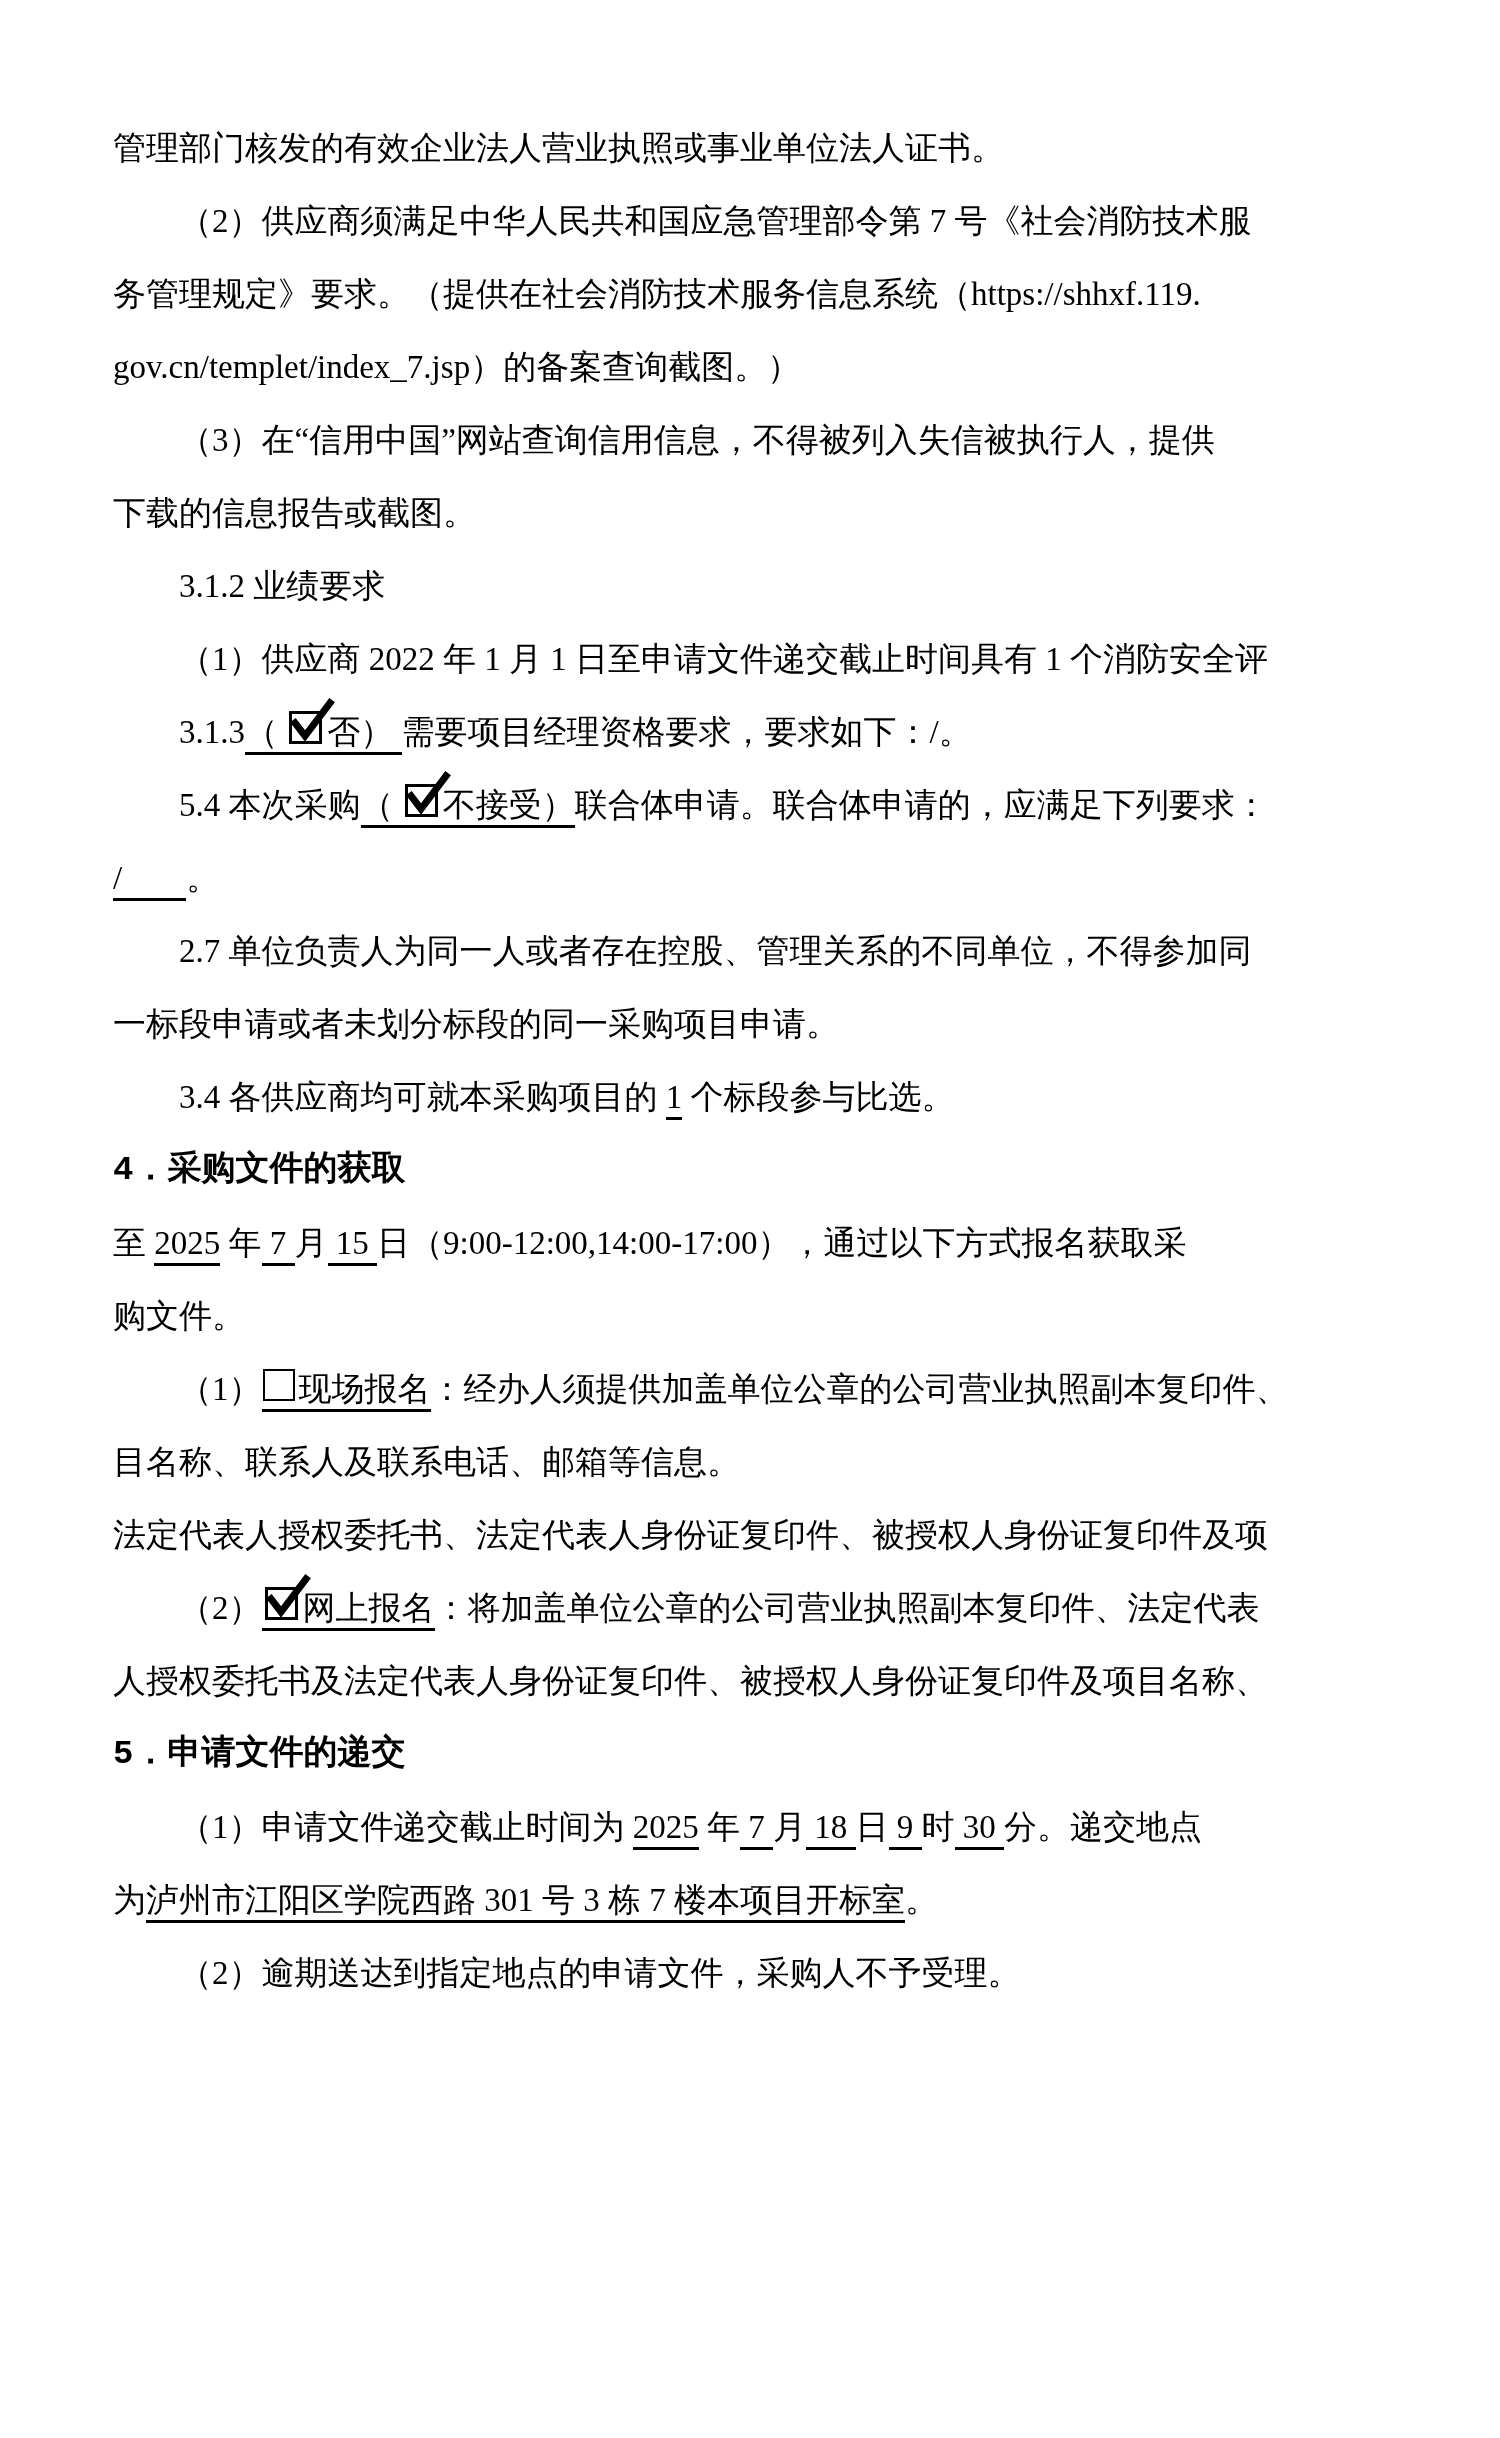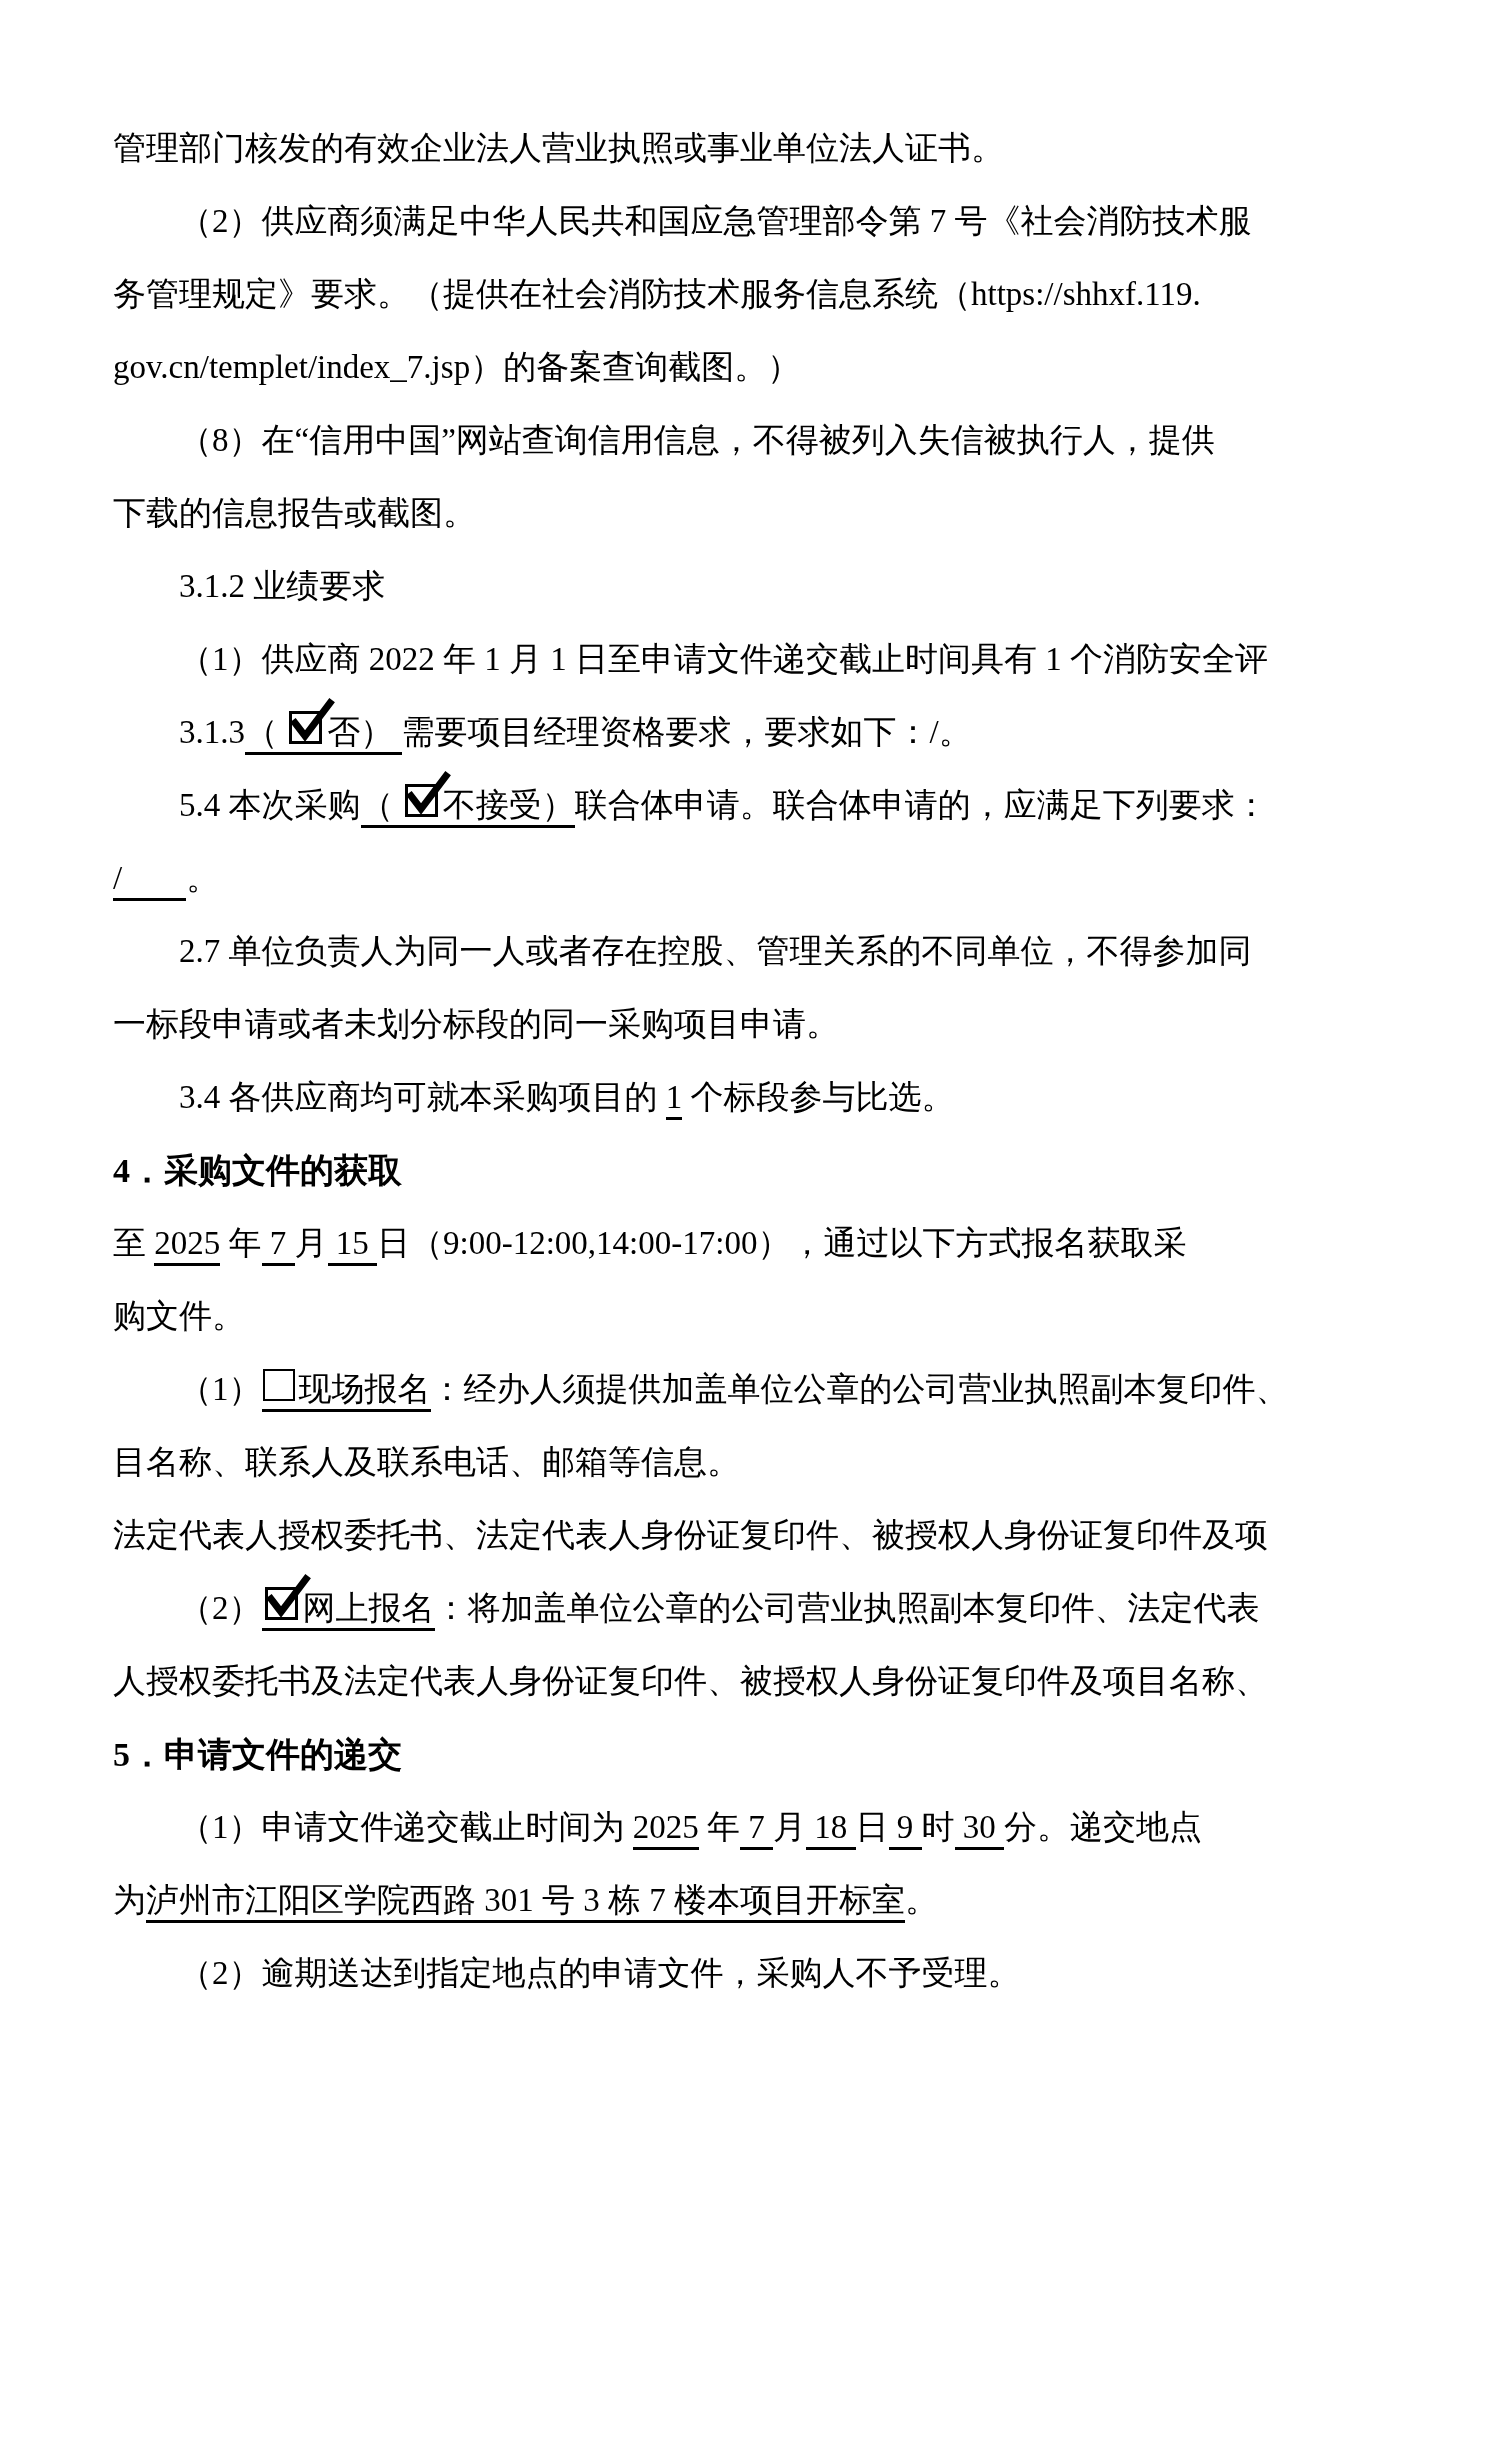--- a/index.html
+++ b/index.html
@@ -15,21 +15,21 @@
     font-size: 33px;
     overflow: hidden;
   }
   .line {
     height: 73px;
     line-height: 73px;
     white-space: pre;
   }
   .line.indent { padding-left: 66px; }
   .line.heading {
-    font-family: Liberation Serif, serif;
+    font-family: Liberation Mono, monospace;
     font-weight: 700;
     font-size: 34px;
   }
   .u {
     border-bottom: 3px solid #000000;
     padding-bottom: 2px;
   }
   .cb {
     display: inline-block;
     position: relative;
@@ -56,21 +56,21 @@
 </style>
 </head>
 <body>
 
 <div class="page">
   <div id="doc">
       <div class="line"><span>管理部门核发的有效企业法人营业执照或事业单位法人证书。</span></div>
       <div class="line indent"><span>（2）供应商须满足中华人民共和国应急管理部令第 7 号《社会消防技术服</span></div>
       <div class="line"><span>务管理规定》要求。（提供在社会消防技术服务信息系统（https://shhxf.119.</span></div>
       <div class="line"><span>gov.cn/templet/index_7.jsp）的备案查询截图。）</span></div>
-      <div class="line indent"><span>（8）在“信用中国”网站查询信用信息，不得被列入失信被执行人，提供</span></div>
+      <div class="line indent"><span>（3）在“信用中国”网站查询信用信息，不得被列入失信被执行人，提供</span></div>
       <div class="line"><span>下载的信息报告或截图。</span></div>
       <div class="line indent"><span>3.1.2 业绩要求</span></div>
       <div class="line indent"><span>（1）供应商 2022 年 1 月 1 日至申请文件递交截止时间具有 1 个消防安全评</span></div>
       <div class="line indent"><span>3.1.3</span><span class="u">（ </span><span class="u"><span class="cb checked"><svg class="tick" viewBox="0 0 46 46">
               <path d="M7 25 L17 38 L42 5" fill="none" stroke="#000" stroke-width="7" stroke-linecap="square"></path>
             </svg></span></span><span class="u">否） </span><span>需要项目经理资格要求，要求如下：/。</span></div>
       <div class="line indent"><span>5.4 本次采购</span><span class="u">（ </span><span class="u"><span class="cb checked"><svg class="tick" viewBox="0 0 46 46">
               <path d="M7 25 L17 38 L42 5" fill="none" stroke="#000" stroke-width="7" stroke-linecap="square"></path>
             </svg></span></span><span class="u">不接受）</span><span>联合体申请。联合体申请的，应满足下列要求：</span></div>
       <div class="line"><span class="u" style="padding-right: 64px;">/</span><span>。</span></div>

